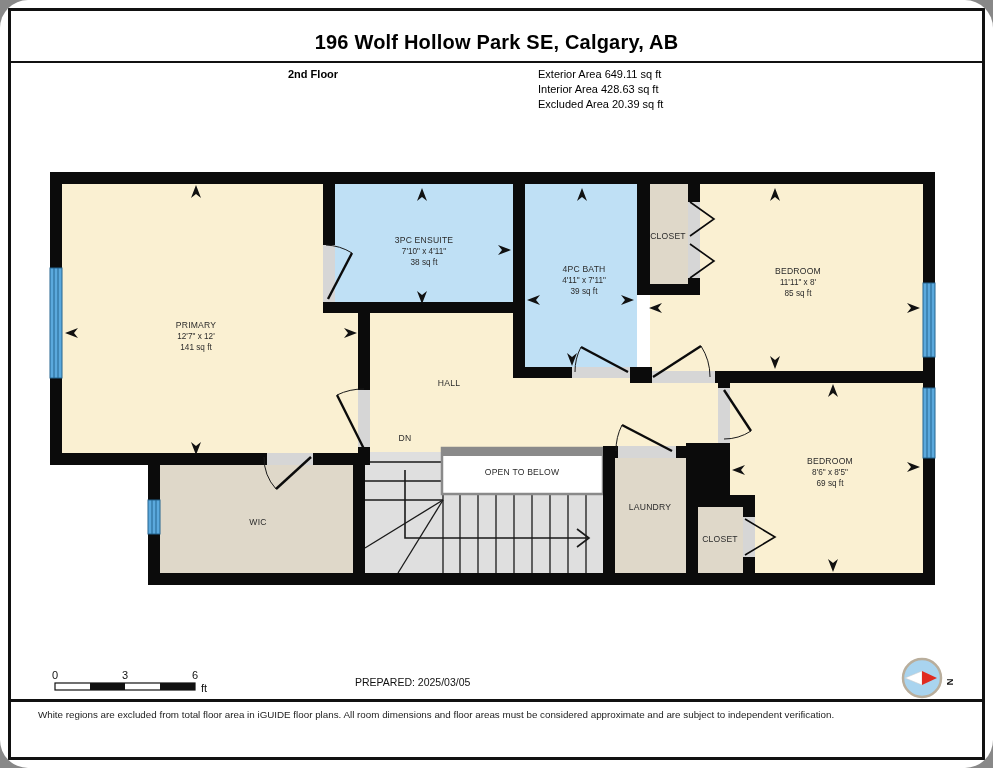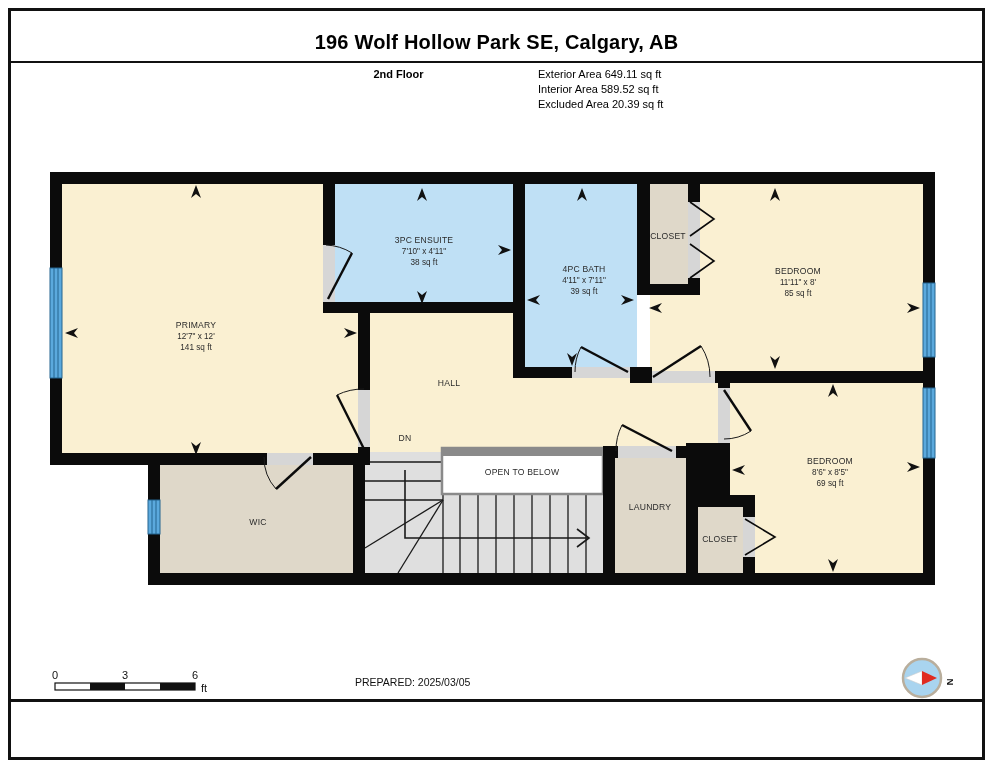--- a/index.html
+++ b/index.html
@@ -1,22 +1,22 @@
 <!DOCTYPE html>
 <html><head>
 <meta charset="utf-8">
 <style>
   html,body{margin:0;padding:0;background:#888;}
   #page{position:relative;width:993px;height:768px;background:#ffffff;
-        font-family:"Liberation Sans","DejaVu Sans",sans-serif;overflow:hidden;}
+        font-family:"Liberation Sans","DejaVu Sans",sans-serif;overflow:hidden;border-radius:28px;}
   #frame{position:absolute;inset:8px;border:3px solid #111;pointer-events:none;}
   #title{position:absolute;top:31px;left:0;width:993px;text-align:center;
          font-size:20px;font-weight:bold;color:#000;letter-spacing:0.2px;}
   #title-rule{position:absolute;top:61px;left:11px;right:11px;height:2px;background:#111;}
-  #floor-label{position:absolute;top:68px;left:300px;width:197px;text-align:center;
+  #floor-label{position:absolute;top:68px;left:288px;width:197px;text-align:left;
                font-size:11px;font-weight:bold;color:#000;}
   .area-line{position:absolute;left:508px;font-size:11px;color:#000;padding-left:30px;}
   #prepared{position:absolute;top:676px;left:355px;width:300px;text-align:left;
             font-size:10.5px;color:#111;}
   #footer-rule{position:absolute;top:699px;left:11px;right:11px;height:3px;background:#111;}
   #disclaimer{position:absolute;top:709px;left:38px;width:920px;font-size:9.8px;color:#222;}
   svg text{font-family:"Liberation Sans","DejaVu Sans",sans-serif;}
   .room-name{font-size:8.6px;fill:#2b2b2b;letter-spacing:0.2px;}
   .room-dim{font-size:8.2px;fill:#2b2b2b;}
   .scale-num{font-size:11px;fill:#111;}
@@ -25,21 +25,21 @@
 <body>
 
 <div id="page">
   <div id="frame"></div>
 
   <div id="title">196 Wolf Hollow Park SE, Calgary, AB</div>
   <div id="title-rule"></div>
 
   <div id="floor-label">2nd Floor</div>
   <div class="area-line" style="top:68px">Exterior Area 649.11 sq ft</div>
-  <div class="area-line" style="top:83px">Interior Area 589.52 sq ft</div>
+  <div class="area-line" style="top:83px">Interior Area 428.63 sq ft</div>
   <div class="area-line" style="top:98px">Excluded Area 20.39 sq ft</div>
 
   <svg width="993" height="768" viewBox="0 0 993 768" style="position:absolute;top:0;left:0">
     <defs>
       <path id="dart" d="M7,0 L-6,-5 L-2,0 L-6,5 Z"></path>
     </defs>
 
     <g>
       <rect x="62" y="184" width="261" height="269" fill="#FAF0D2"></rect>
       <rect x="323" y="313" width="35" height="140" fill="#FAF0D2"></rect>
@@ -255,13 +255,14 @@
     <g>
       <circle cx="922" cy="678" r="19" fill="#A9D4EF" stroke="#B9AE9C" stroke-width="2.5"></circle>
       <polygon points="905,678 922,671 922,685" fill="#ffffff" stroke="#cccccc" stroke-width="0.6"></polygon>
       <polygon points="922,671 937,678 922,685" fill="#E02B20"></polygon>
       <text x="947" y="682" font-size="9.5" font-weight="bold" fill="#111" transform="rotate(90 947 682)" text-anchor="middle">N</text>
     </g>
   </svg>
 
   <div id="prepared">PREPARED: 2025/03/05</div>
   <div id="footer-rule"></div>
+  <div id="disclaimer">White regions are excluded from total floor area in iGUIDE floor plans. All room dimensions and floor areas must be considered approximate and are subject to independent verification.</div>
 </div>
 
 </body></html>

